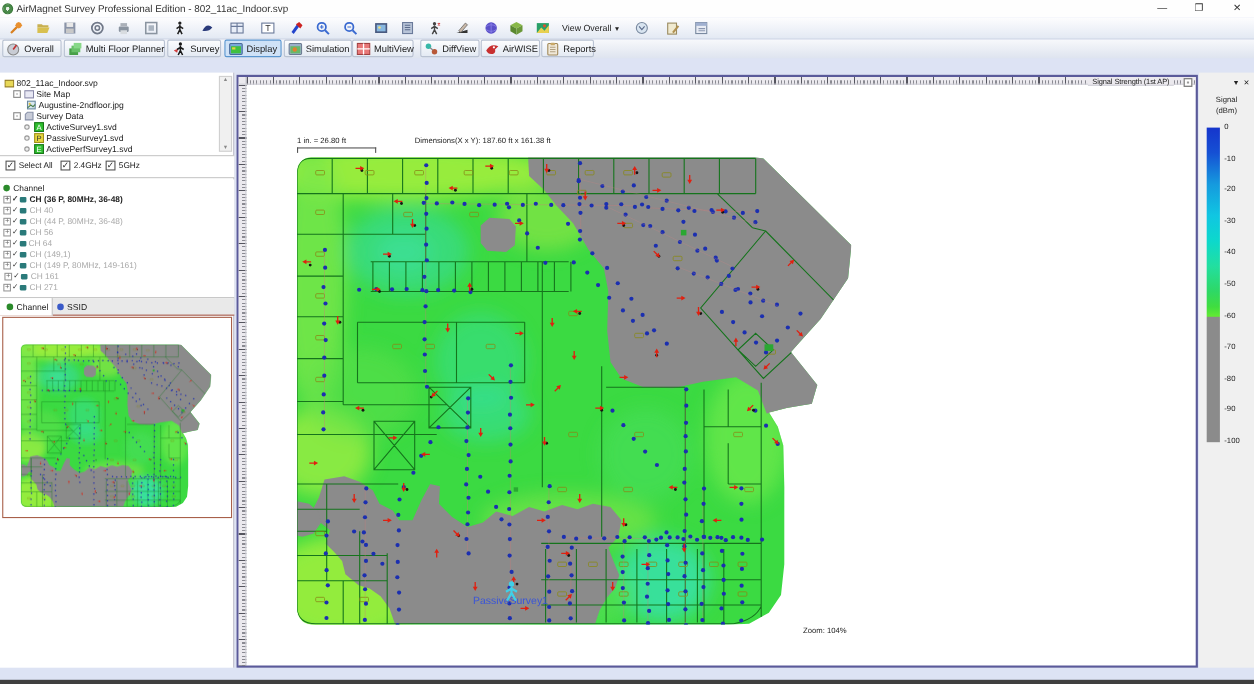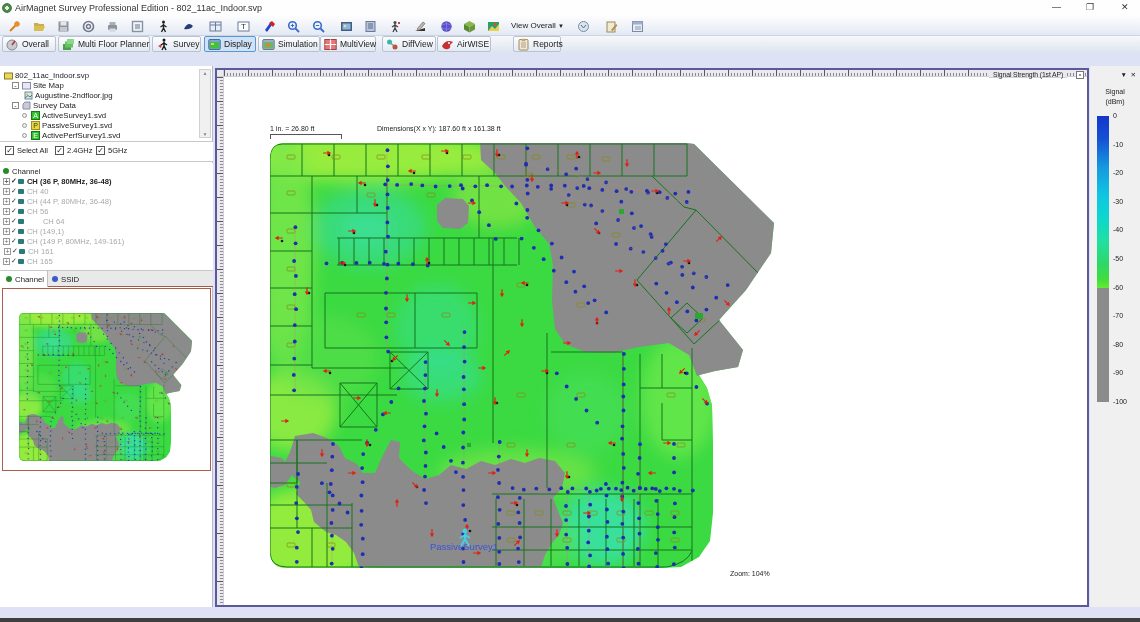--- a/index.html
+++ b/index.html
@@ -263,21 +263,21 @@
         </svg>
         <span>DiffView</span>
       </div>
       <div class="tbtn" style="left:437px;width:54px">
         <svg width="13" height="13" viewBox="0 0 13 13">
           <path d="M1,8 Q5,1 12,4 L9,7 Q10,10 7,11 Q3,12 1,8 Z" fill="#c83030"></path>
           <circle cx="8" cy="5" r="1" fill="#fff"></circle>
         </svg>
         <span>AirWISE</span>
       </div>
-      <div class="tbtn" style="left:513px;width:48px">
+      <div class="tbtn" style="left:492px;width:48px">
         <svg width="13" height="13" viewBox="0 0 13 13">
           <rect x="2" y="1.5" width="9" height="10.5" rx="1" fill="#f0e8d8" stroke="#a08858"></rect>
           <rect x="4.5" y="0.8" width="4" height="2.4" rx="0.8" fill="#c8a868"></rect>
           <path d="M4,5 h5 M4,7 h5 M4,9 h5" stroke="#b0a080"></path>
         </svg>
         <span>Reports</span>
       </div>
     </div>
 
 <div class="abs" id="left">
@@ -382,21 +382,21 @@
         <div class="chrow" style="top:43px;left:3px;color:#a8a8a8;font-weight:normal">
           <span class="plus">+</span>
           <span class="chk">✓</span>
           <span class="lock"></span>
           <span style="margin-left:2px">CH 56</span>
         </div>
         <div class="chrow" style="top:53px;left:3px;color:#a8a8a8;font-weight:normal">
           <span class="plus">+</span>
           <span class="chk">✓</span>
           <span class="lock"></span>
-          <span style="margin-left:18px">CH 64</span>
+          <span style="margin-left:1px">CH 64</span>
         </div>
         <div class="chrow" style="top:63px;left:3px;color:#a8a8a8;font-weight:normal">
           <span class="plus">+</span>
           <span class="chk">✓</span>
           <span class="lock"></span>
           <span style="margin-left:2px">CH (149,1)</span>
         </div>
         <div class="chrow" style="top:73px;left:3px;color:#a8a8a8;font-weight:normal">
           <span class="plus">+</span>
           <span class="chk">✓</span>
@@ -406,21 +406,21 @@
         <div class="chrow" style="top:83px;left:4px;color:#a8a8a8;font-weight:normal">
           <span class="plus">+</span>
           <span class="chk">✓</span>
           <span class="lock"></span>
           <span style="margin-left:2px">CH 161</span>
         </div>
         <div class="chrow" style="top:93px;left:3px;color:#a8a8a8;font-weight:normal">
           <span class="plus">+</span>
           <span class="chk">✓</span>
           <span class="lock"></span>
-          <span style="margin-left:2px">CH 165</span>
+          <span style="margin-left:2px">CH 271</span>
         </div>
       </div>
   <div id="tabs">
     <div id="tab1">
           <span class="gdot"></span>
           <span style="margin-left:3px">Channel</span>
         </div>
     <div id="tab2"><span class="bdot"></span>SSID</div>
   </div>
   <div id="minibox">

